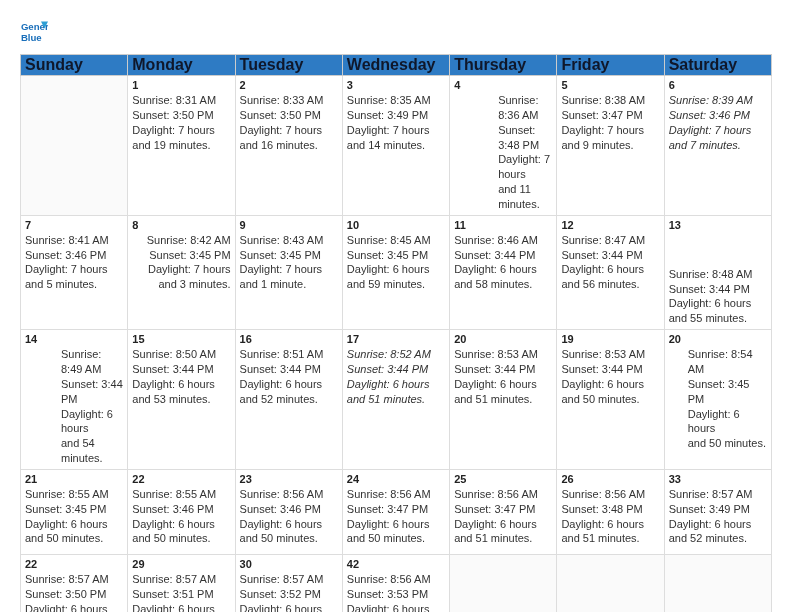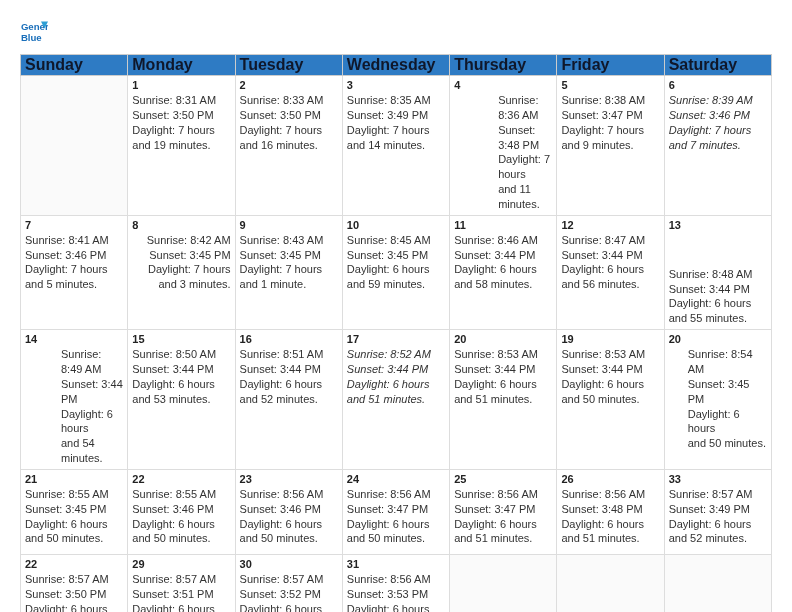--- a/index.html
+++ b/index.html
@@ -334,21 +334,21 @@
 and 54 minutes.</div>
           </td>
           <td>
             <div class="day-num">30</div>
             <div class="cell-text" style="white-space: pre-line;">Sunrise: 8:57 AM
 Sunset: 3:52 PM
 Daylight: 6 hours
 and 55 minutes.</div>
           </td>
           <td>
-            <div class="day-num">31</div>
+            <div class="day-num">42</div>
             <div class="cell-text" style="white-space: pre-line;">Sunrise: 8:56 AM
 Sunset: 3:53 PM
 Daylight: 6 hours
 and 56 minutes.</div>
           </td>
           <td class="empty"></td>
           <td class="empty"></td>
           <td class="empty"></td>
         </tr>
       </tbody>

